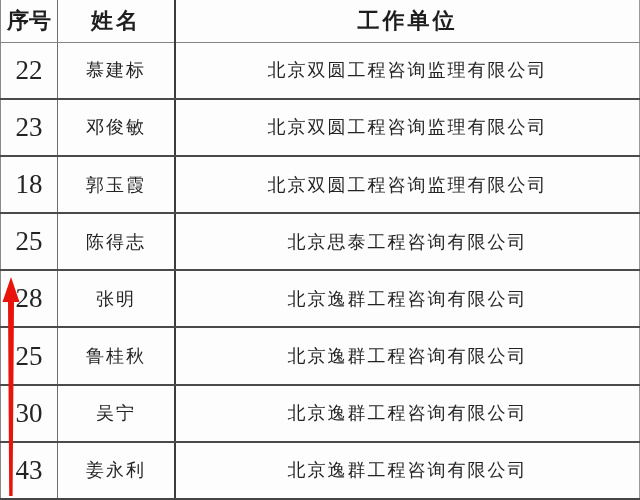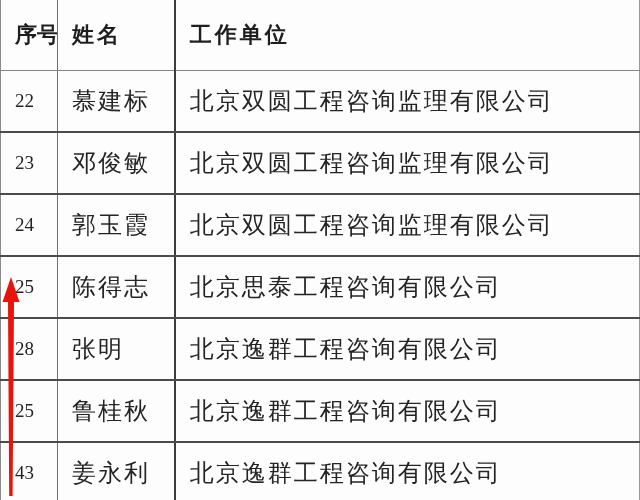--- a/index.html
+++ b/index.html
@@ -24,46 +24,46 @@
     height: 500px;
     border-collapse: collapse;
     table-layout: fixed;
     border-left: 1px solid #8a8a8a;
     border-right: 1px solid #9a9a9a;
   }
   col.col-no   { width: 57px; }
   col.col-name { width: 117px; }
   col.col-unit { width: 464px; }
   th, td {
-    text-align: left;
+    text-align: center;
     vertical-align: middle;
-    padding: 14px;
+    padding: 0;
     white-space: nowrap;
     overflow: hidden;
   }
   thead th {
     height: 42px;
     font-size: 22px;
     font-weight: bold;
     letter-spacing: 3px;
     border-bottom: 1px solid #858585;
     color: #1e1e1e;
   }
   tbody td {
-    font-size: 24px;
+    font-size: 18px;
     letter-spacing: 2px;
     border-bottom: 2px solid #4b4b4b;
     color: #242424;
   }
   tbody tr:last-child td {
     border-bottom: 2px solid #454545;
   }
   .c1 { border-right: 1px solid #6e6e6e; letter-spacing: 0; }
   .c2 { border-right: 2px solid #3d3d3d; }
-  td.c1 { font-size: 19px; }
+  td.c1 { font-size: 27px; }
   #arrow-overlay {
     position: absolute;
     left: 0;
     top: 272px;
     width: 28px;
     height: 228px;
     pointer-events: none;
   }
 </style>
 </head>
@@ -89,40 +89,45 @@
         <td class="c1">22</td>
         <td class="c2">慕建标</td>
         <td class="c3">北京双圆工程咨询监理有限公司</td>
       </tr>
       <tr>
         <td class="c1">23</td>
         <td class="c2">邓俊敏</td>
         <td class="c3">北京双圆工程咨询监理有限公司</td>
       </tr>
       <tr>
-        <td class="c1">24</td>
+        <td class="c1">18</td>
         <td class="c2">郭玉霞</td>
         <td class="c3">北京双圆工程咨询监理有限公司</td>
       </tr>
       <tr>
         <td class="c1">25</td>
         <td class="c2">陈得志</td>
         <td class="c3">北京思泰工程咨询有限公司</td>
       </tr>
       <tr>
         <td class="c1">28</td>
         <td class="c2">张明</td>
         <td class="c3">北京逸群工程咨询有限公司</td>
       </tr>
       <tr>
         <td class="c1">25</td>
         <td class="c2">鲁桂秋</td>
         <td class="c3">北京逸群工程咨询有限公司</td>
       </tr>
       <tr>
+        <td class="c1">30</td>
+        <td class="c2">吴宁</td>
+        <td class="c3">北京逸群工程咨询有限公司</td>
+      </tr>
+      <tr>
         <td class="c1">43</td>
         <td class="c2">姜永利</td>
         <td class="c3">北京逸群工程咨询有限公司</td>
       </tr>
     </tbody>
   </table>
 
   <svg id="arrow-overlay" viewBox="0 0 28 228" xmlns="http://www.w3.org/2000/svg">
     <polygon points="11,5 2.5,30 8,30 9.2,224 12.6,224 14,30 19.5,30" fill="#e8140c"></polygon>
   </svg>

